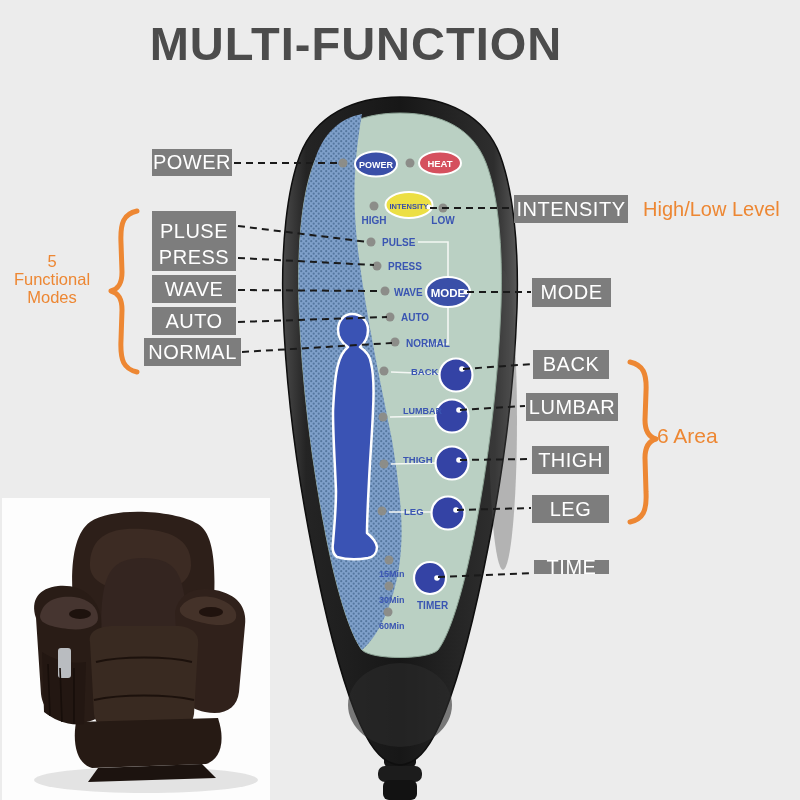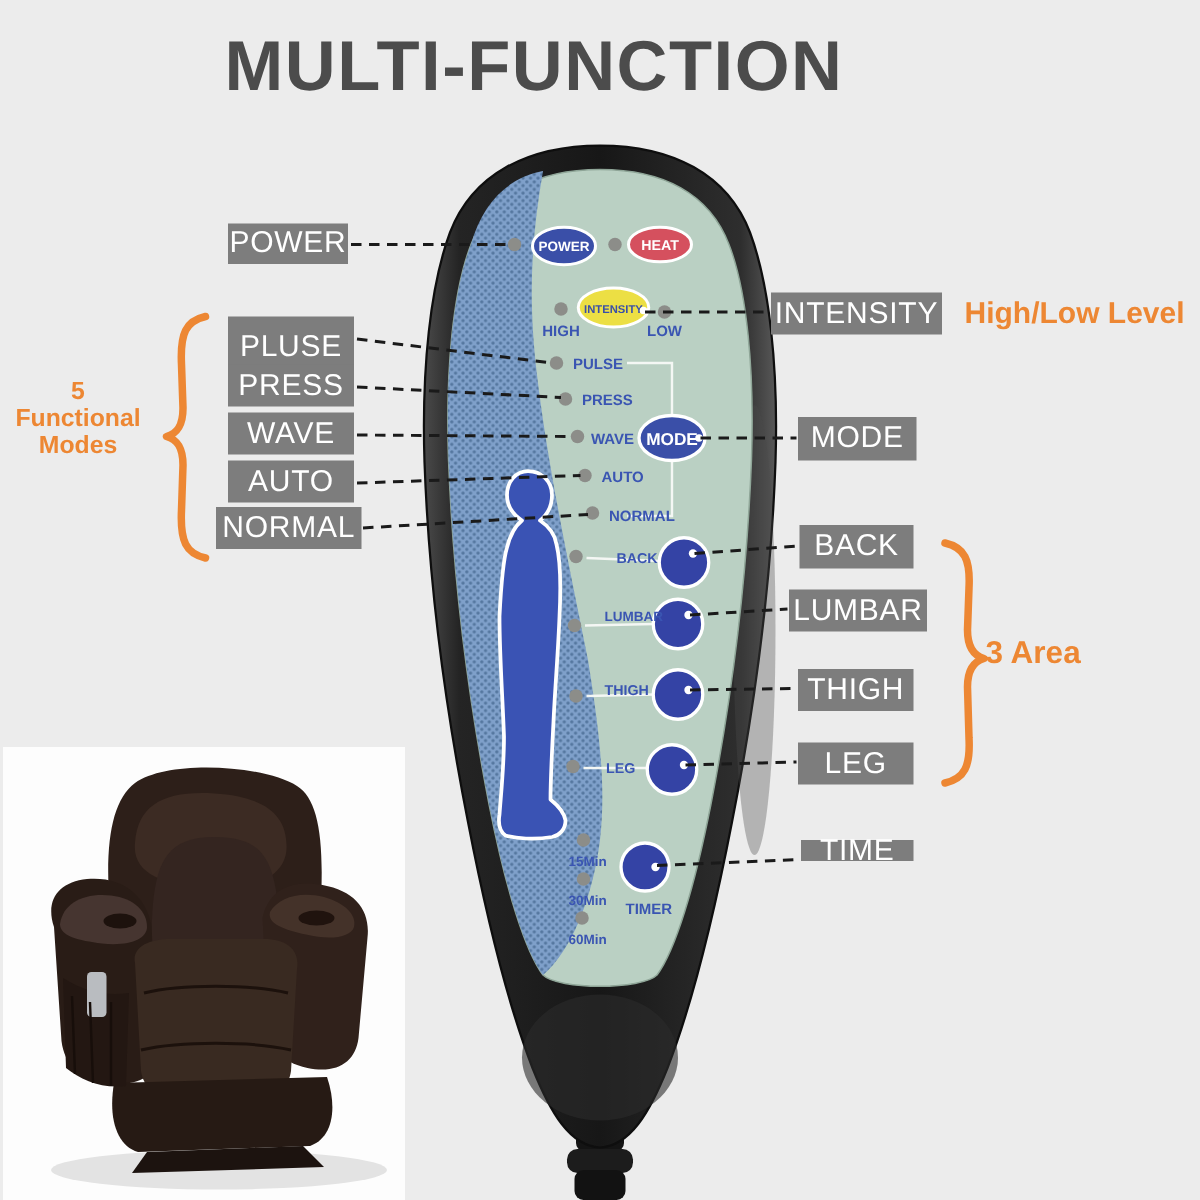--- a/index.html
+++ b/index.html
@@ -4,21 +4,21 @@
 <style>
   html,body{margin:0;padding:0;}
   body{width:800px;height:800px;overflow:hidden;background:#ececec;
        font-family:"Liberation Sans",sans-serif;}
   .stage{position:relative;width:800px;height:800px;background:#ececec;}
   .title{position:absolute;top:16px;left:0;width:712px;text-align:center;
          font-size:47px;font-weight:bold;color:#4c4c4c;letter-spacing:1px;}
   .callout{position:absolute;background:#7d7d7d;color:#ffffff;
            display:flex;align-items:center;justify-content:center;
            font-size:20px;font-weight:400;letter-spacing:0.5px;}
-  .orange-note{position:absolute;color:#ed8733;font-weight:bold;}
+  .orange-note{position:absolute;color:#ed8733;font-weight:normal;}
   .five-modes{left:6px;top:252px;width:92px;text-align:center;
               font-size:16.5px;line-height:1.1;white-space:pre-line;}
   .high-low{left:643px;top:198px;font-size:20px;}
   .four-area{left:657px;top:424px;font-size:21px;}
   svg{position:absolute;left:0;top:0;}
   svg text{font-family:"Liberation Sans",sans-serif;}
   .panel-label{fill:#3a55b2;font-weight:bold;}
 </style>
 </head>
 <body>
@@ -219,15 +219,15 @@
   <div class="callout" style="left:533px;top:350px;width:76px;height:29px;">BACK</div>
   <div class="callout" style="left:526px;top:393px;width:92px;height:28px;">LUMBAR</div>
   <div class="callout" style="left:532px;top:446px;width:77px;height:28px;">THIGH</div>
   <div class="callout" style="left:532px;top:495px;width:77px;height:28px;">LEG</div>
   <div class="callout" style="left:534px;top:560px;width:75px;height:14px;">TIME</div>
 
   <div class="orange-note five-modes">5
 Functional
 Modes</div>
   <div class="orange-note high-low">High/Low Level</div>
-  <div class="orange-note four-area">3 Area</div>
+  <div class="orange-note four-area">6 Area</div>
 
 </div>
 
 </body></html>

